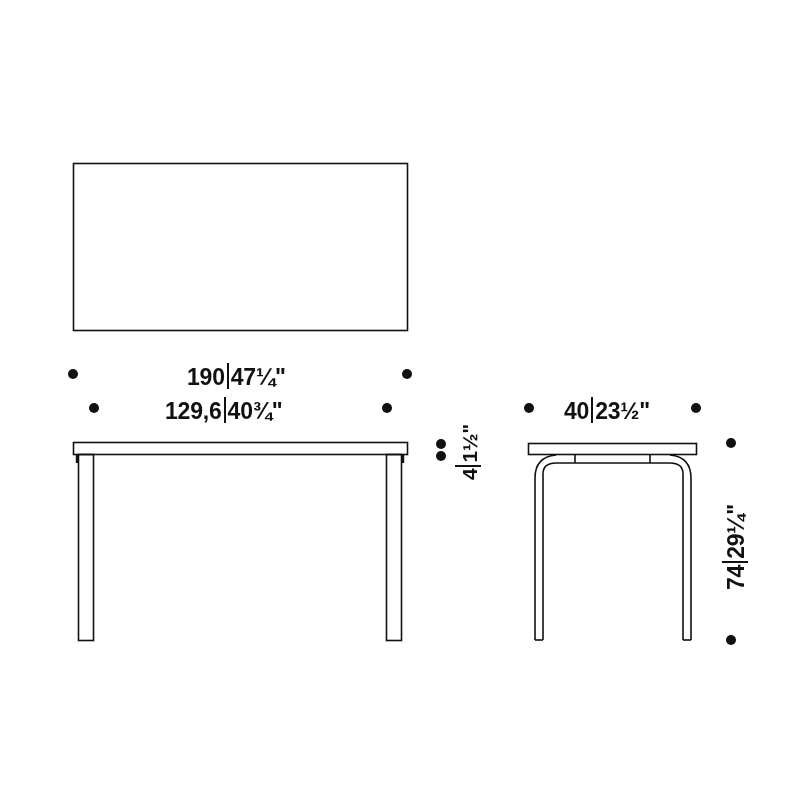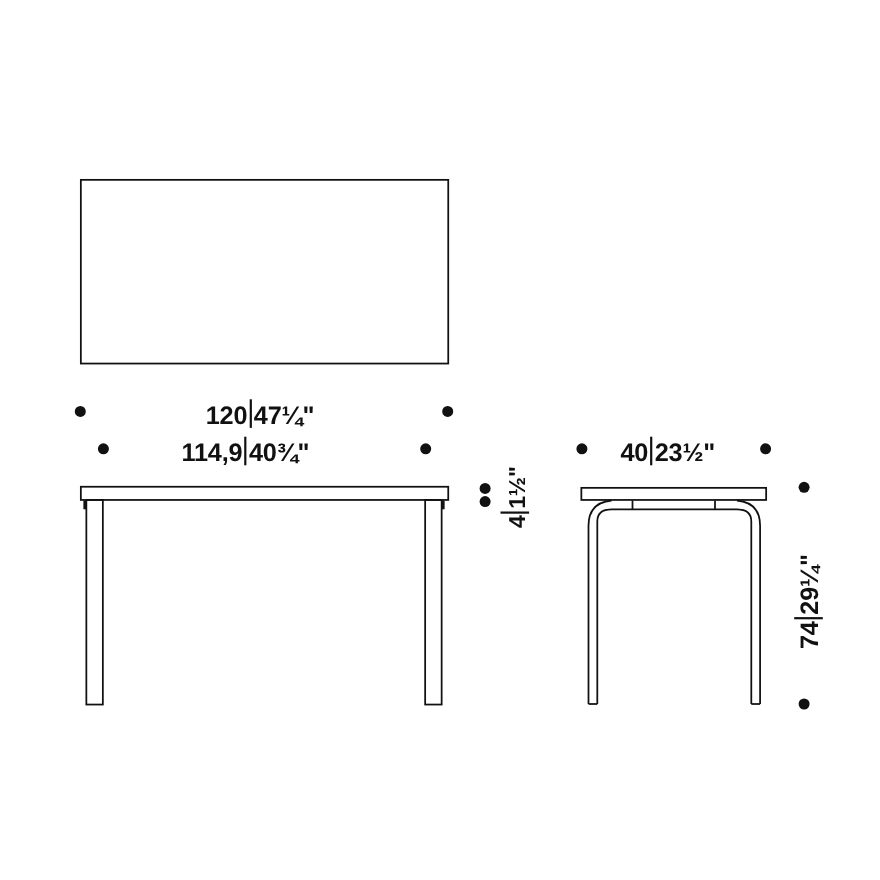--- a/index.html
+++ b/index.html
@@ -46,24 +46,24 @@
 <div class="dot" style="left:89px;top:403px;"></div>
 <div class="dot" style="left:382px;top:403px;"></div>
 <div class="dot" style="left:436px;top:439px;"></div>
 <div class="dot" style="left:436px;top:451px;"></div>
 <div class="dot" style="left:524px;top:403px;"></div>
 <div class="dot" style="left:691px;top:403px;"></div>
 <div class="dot" style="left:726px;top:438px;"></div>
 <div class="dot" style="left:726px;top:635px;"></div>
 
 <div class="label" style="left:187px;top:363px;">
-  <span>120</span><span class="sep"></span><span>47¼"</span>
+  <span>190</span><span class="sep"></span><span>47¼"</span>
 </div>
 <div class="label" style="left:165px;top:397px;">
-  <span>114,9</span><span class="sep"></span><span>40¾"</span>
+  <span>129,6</span><span class="sep"></span><span>40¾"</span>
 </div>
 <div class="label" style="left:564px;top:397px;">
   <span>40</span><span class="sep"></span><span>23½"</span>
 </div>
 <div class="label vlabel" style="left:455px;top:480px;font-size:21px;">
   <span>4</span><span class="sep"></span><span>1½"</span>
 </div>
 <div class="label vlabel" style="left:722px;top:590px;font-size:23px;">
   <span>74</span><span class="sep"></span><span>29¼"</span>
 </div>

